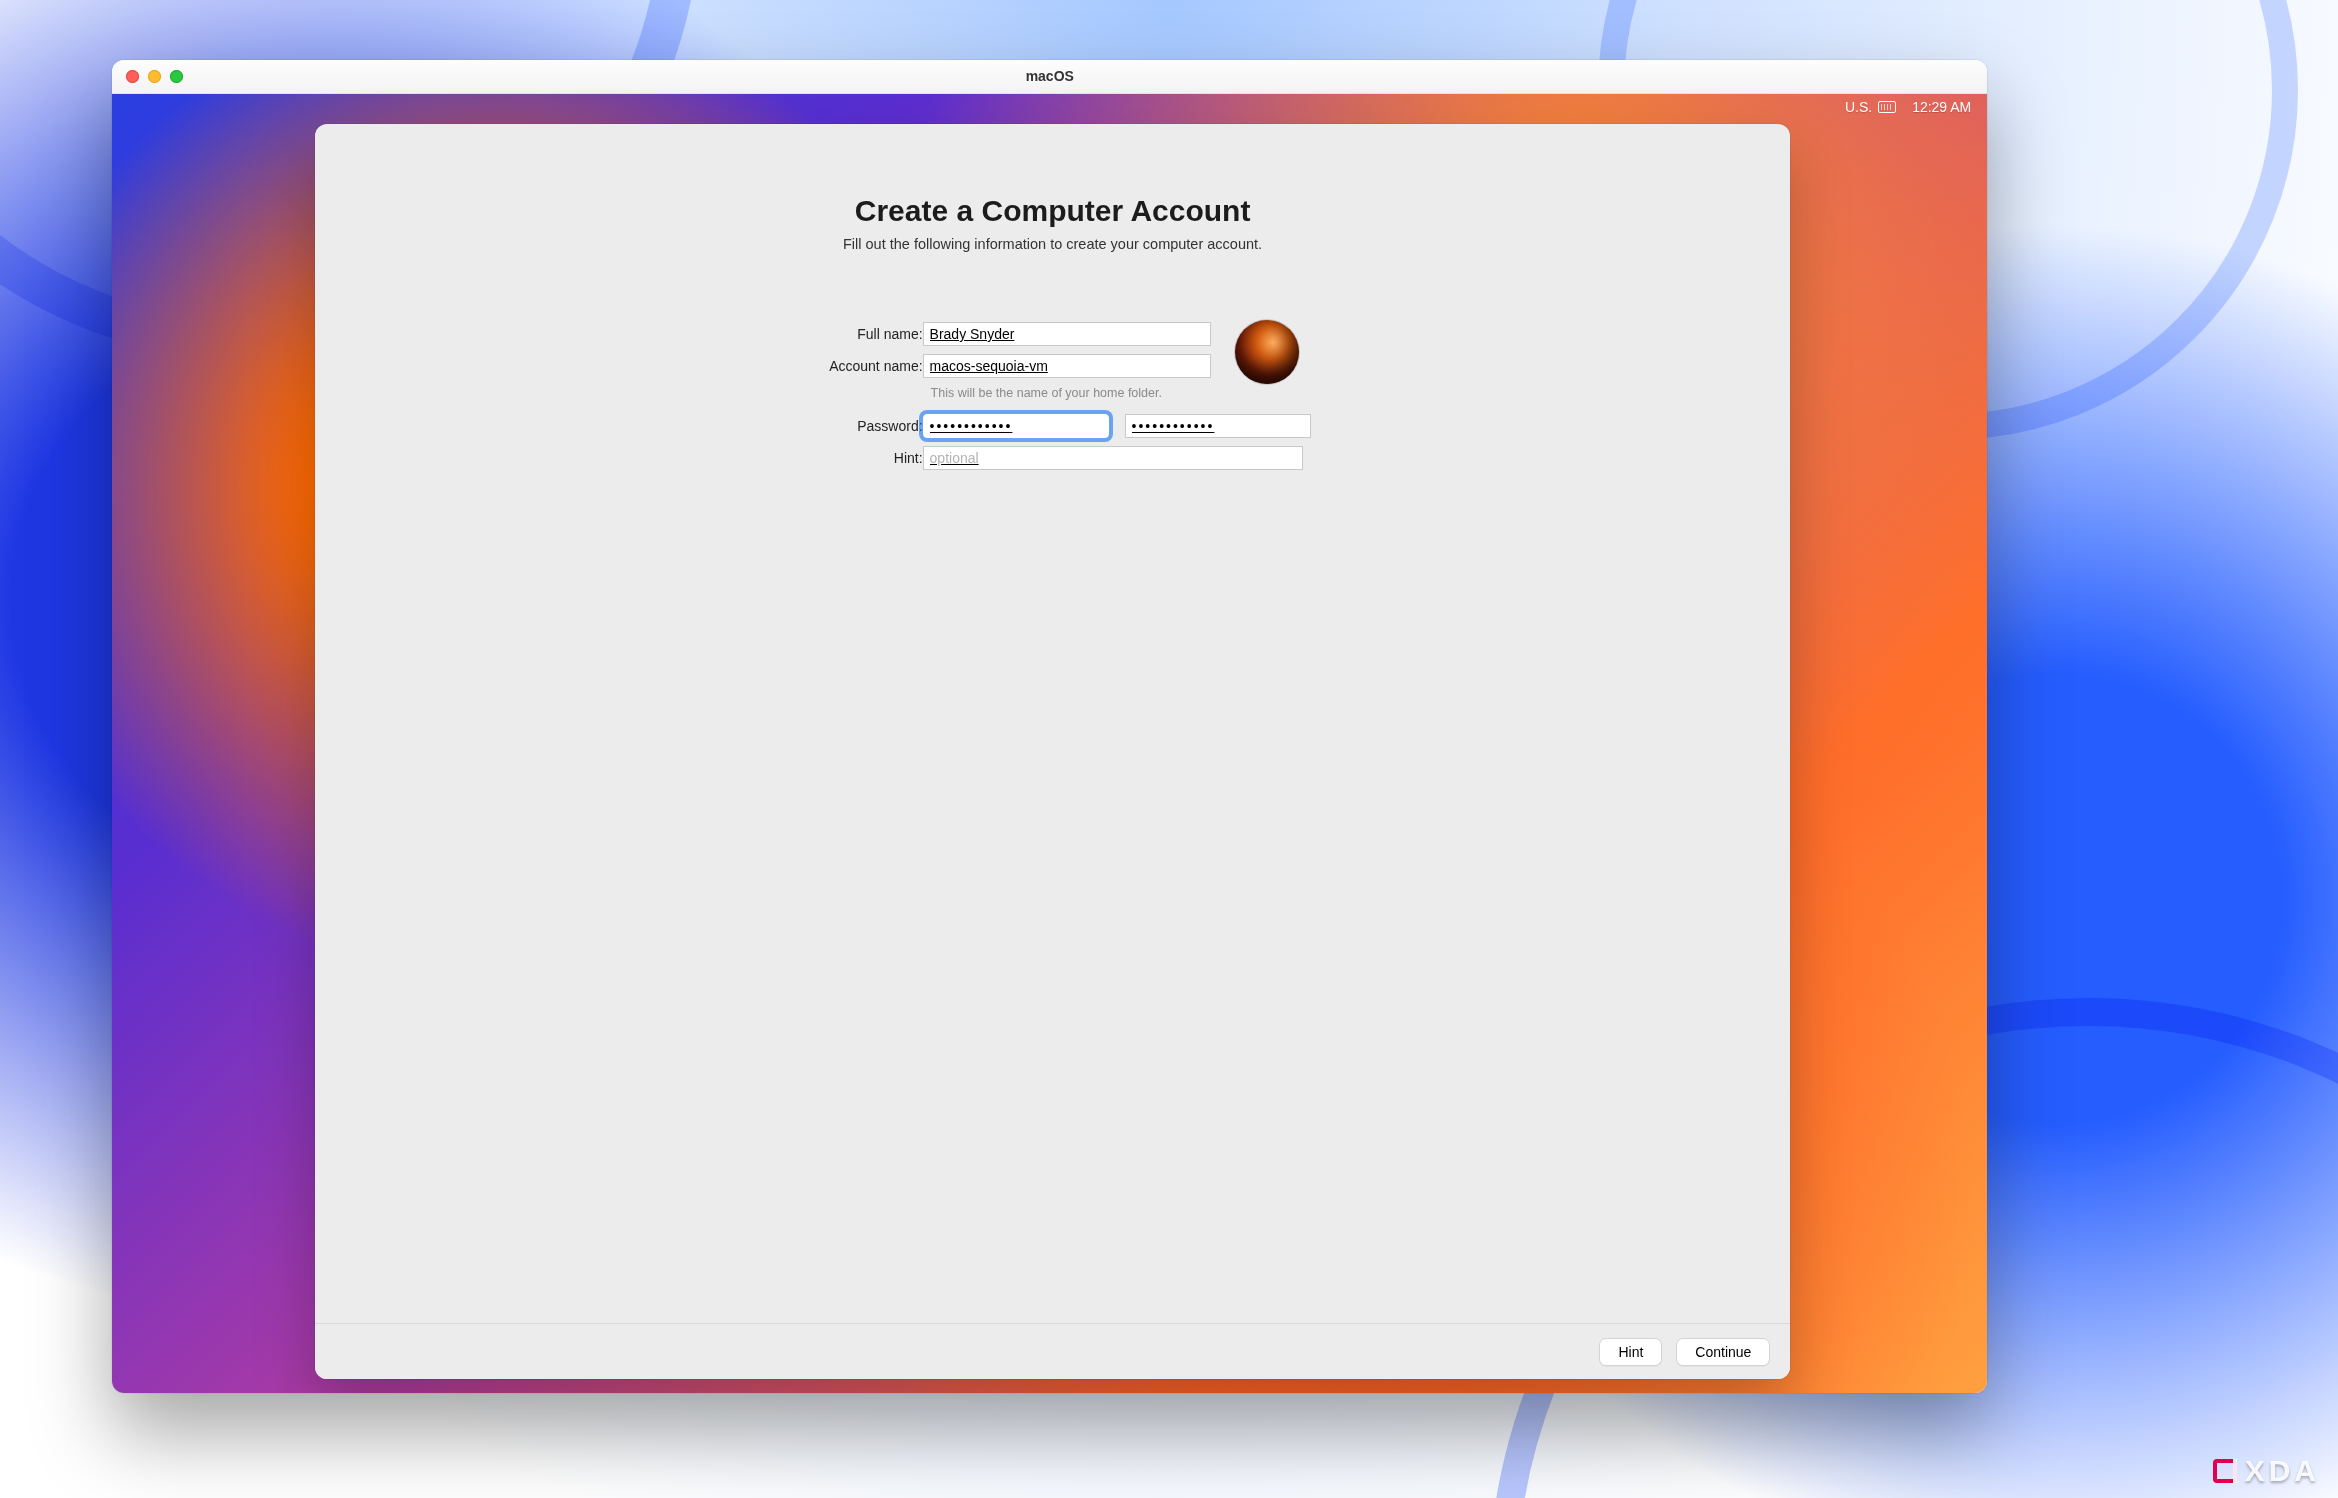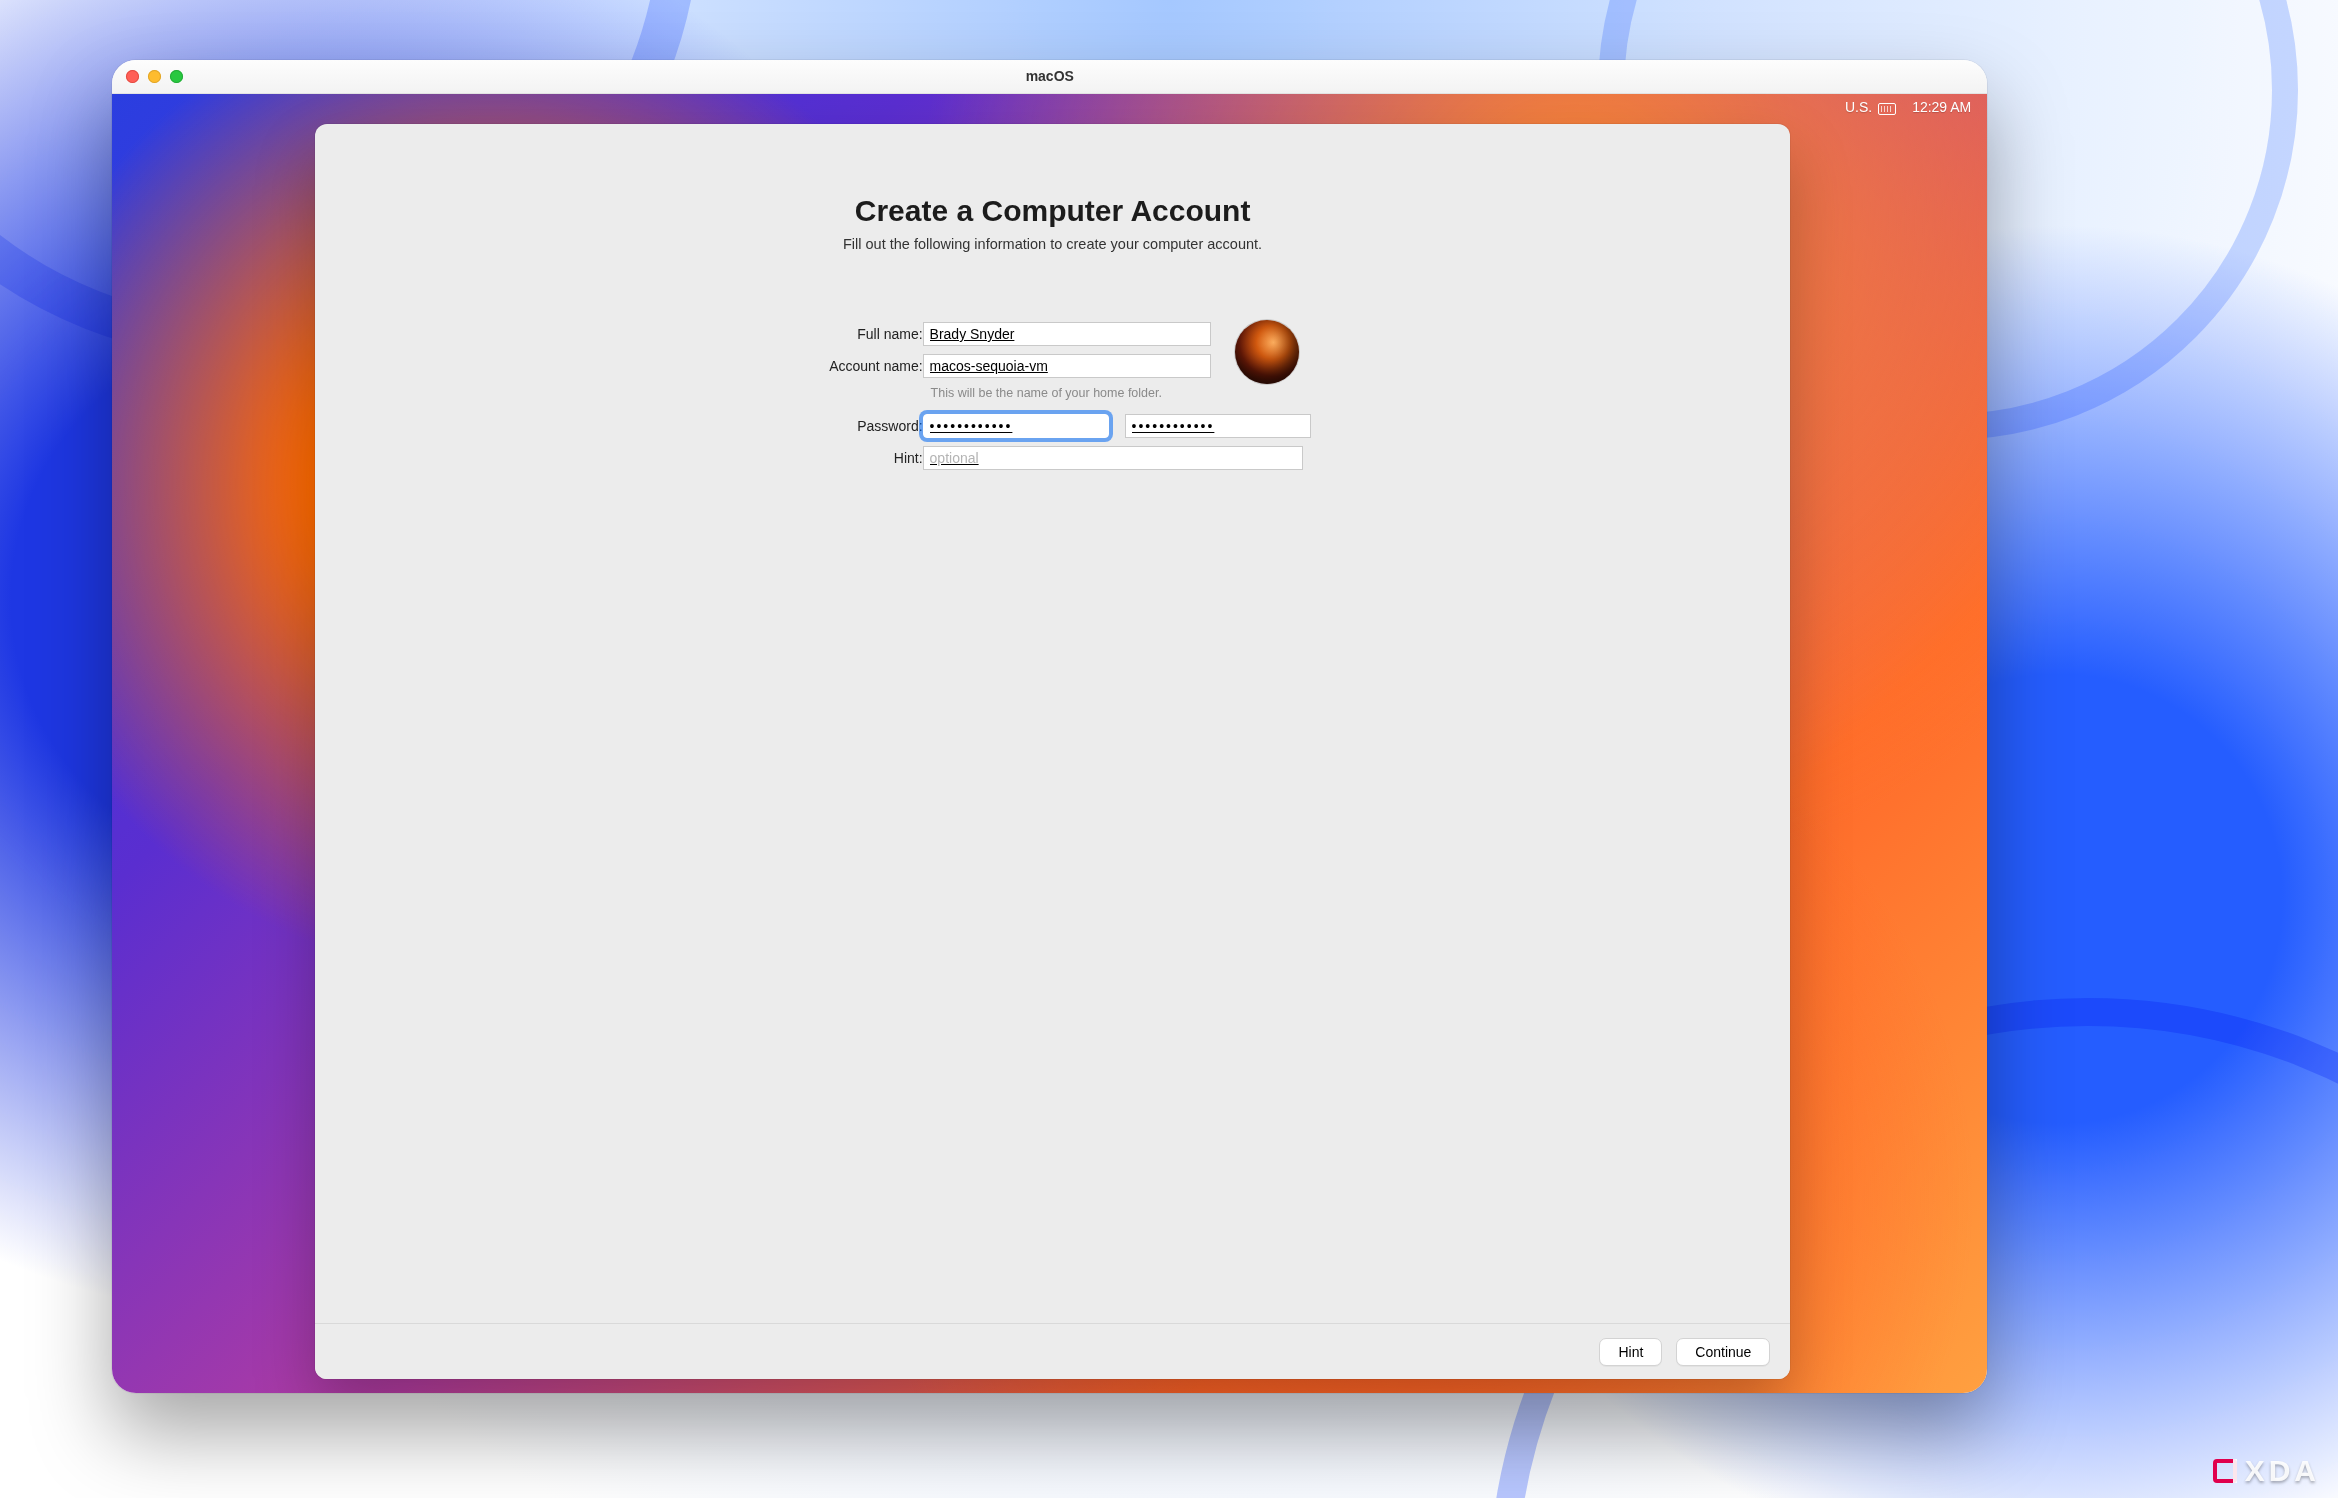--- a/index.html
+++ b/index.html
@@ -28,21 +28,21 @@
   .swirl.a { width: 900px; height: 900px; left: -200px; top: -540px; border-width: 40px; border-color: rgba(40,90,240,0.25);}
   .swirl.b { width: 1200px; height: 1200px; right: -350px; bottom: -700px; border-color: rgba(40,80,240,0.3);}
   .swirl.c { width: 700px; height: 700px; right: 40px; top: -260px; border-color: rgba(60,110,255,0.25); border-width: 26px;}
 
   
   .window {
     position: absolute;
     left: 4.8%; top: 4.0%;
     width: 80.2%; height: 89%;
     background: #fff;
-    border-radius: 24px;
+    border-radius: 12px;
     box-shadow: 0 40px 80px rgba(0,0,0,0.35), 0 0 0 1px rgba(0,0,0,0.05);
     overflow: hidden;
     display: flex; flex-direction: column;
   }
   .titlebar {
     height: 34px; flex: 0 0 34px;
     display: flex; align-items: center;
     background: linear-gradient(#fdfdfd,#f3f3f3);
     border-bottom: 1px solid #e3e3e3;
     position: relative;
@@ -63,21 +63,21 @@
       radial-gradient(circle at 70% 85%, #ff5a20 0%, transparent 32%),
       linear-gradient(135deg,#2a3ee0 0%, #5a2ed0 25%, #b43ca0 50%, #ff6a2a 75%, #ffa040 100%);
   }
   .menubar {
     position: absolute; top: 0; left: 0; right: 0; height: 26px;
     display: flex; justify-content: flex-end; align-items: center;
     padding-right: 16px; gap: 16px;
     color: #fff; font-size: 14px; font-weight: 500;
     text-shadow: 0 1px 1px rgba(0,0,0,0.2);
   }
-  .menubar .input-src { display:flex; align-items:flex-end; gap:6px;}
+  .menubar .input-src { display:flex; align-items:center; gap:6px;}
   .kbd-icon { display:inline-block; width:18px; height:12px; border:1.5px solid #fff; border-radius:2px; position:relative;}
   .kbd-icon::before{content:"";position:absolute;left:2px;right:2px;top:2px;bottom:2px;background:repeating-linear-gradient(90deg,#fff 0 1px,transparent 1px 3px);opacity:.7;}
 
   .assistant {
     position: absolute;
     left: 10.8%; right: 10.5%;
     top: 30px; bottom: 14px;
     background: #ececec;
     border-radius: 12px;
     box-shadow: 0 30px 60px rgba(0,0,0,0.25), 0 0 0 1px rgba(0,0,0,0.05);

